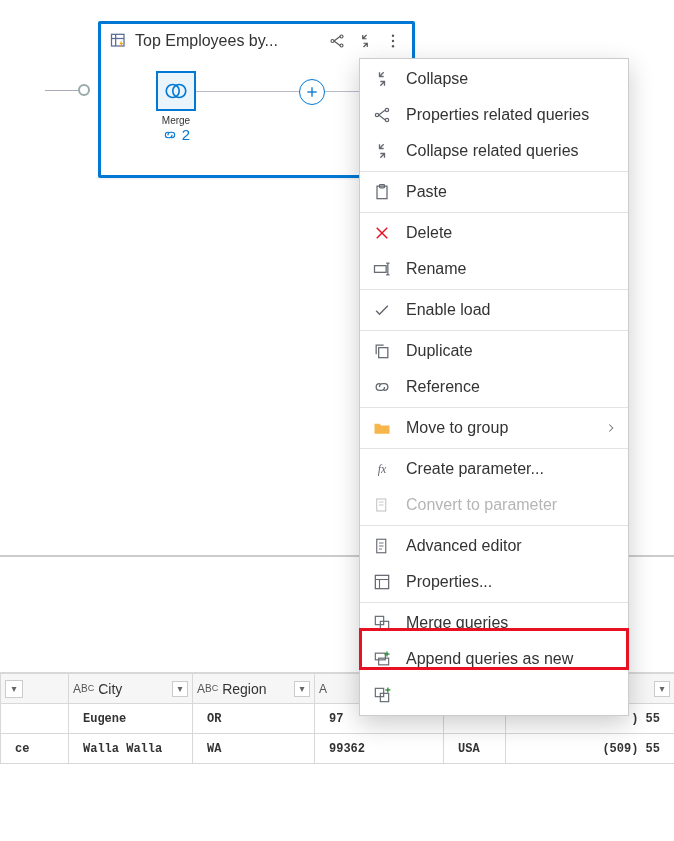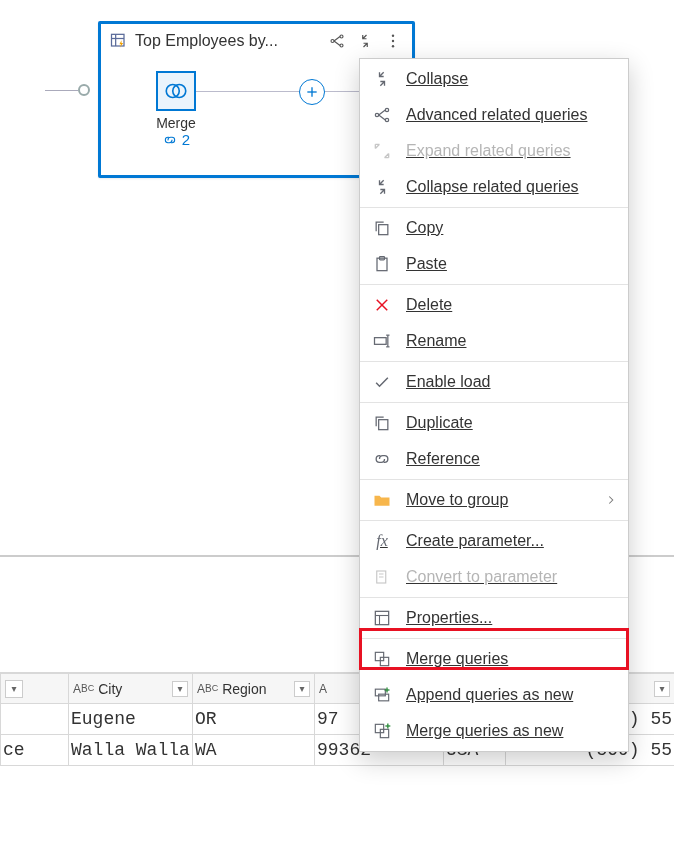--- a/index.html
+++ b/index.html
@@ -65,21 +65,21 @@
     left: 55px; top: 13px;
     text-align: center;
   }
   .merge-icon-box {
     width: 40px; height: 40px;
     border: 2px solid #0078d4;
     background: #eaf4fc;
     display:flex; align-items:center; justify-content:center;
     margin: 0 auto 4px;
   }
-  .merge-label { font-size: 14px; color:#333; }
+  .merge-label { font-size: 10px; color:#333; }
   .merge-link-row { display:flex; align-items:center; justify-content:center; gap:4px; color:#0078d4; font-size:15px; }
   .link-icon { width:16px; height:16px; }
   .plus-btn {
     position:absolute;
     left: 198px; top: 21px;
     width: 26px; height: 26px;
     border: 1.5px solid #0078d4;
     border-radius: 50%;
     display:flex; align-items:center; justify-content:center;
     color:#0078d4; background:#fff;
@@ -97,21 +97,20 @@
   
   .menu {
     position: absolute;
     left: 359px; top: 58px;
     width: 270px;
     background:#fff;
     border: 1px solid #ccc;
     box-shadow: 0 8px 24px rgba(0,0,0,.2);
     padding: 2px 0;
     z-index: 10;
-    text-decoration: underline;
   }
   .menu-item {
     display:flex; align-items:center;
     height: 36px;
     padding: 0 12px 0 10px;
     gap: 12px;
     font-size: 16px;
     color:#333;
     position: relative;
   }
@@ -133,21 +132,21 @@
   .grid-sep {
     position:absolute; left:0; top:555px; width:674px; height:0;
     border-top: 2px solid #ccc;
   }
   .table-wrap {
     position:absolute; left:0; top:672px; width:674px;
     border-top: 1px solid #d8d8d8;
     background:#fff;
   }
   table { border-collapse: collapse; width: 100%; table-layout: fixed; }
-  th, td { border: 1px solid #d8d8d8; padding: 5px 2px; font-size: 18px; font-family: Consolas, "Courier New", monospace; text-align:left; white-space:nowrap; overflow:hidden; height:30px; }
+  th, td { border: 1px solid #d8d8d8; padding: 5px 14px; font-size: 12px; font-family: Consolas, "Courier New", monospace; text-align:left; white-space:nowrap; overflow:hidden; height:30px;font-weight:bold; }
   th { background:#f6f6f6; font-weight:normal; font-family:"Segoe UI",Arial,sans-serif; font-size:14px; padding:4px 4px; }
   .col-addr { width: 68px; }
   .col-city { width: 124px; }
   .col-region { width: 122px; }
   .col-postal { width: 129px; }
   .col-country { width: 62px; }
   .col-phone { width: 169px; }
   .th-inner { display:flex; align-items:center; gap:4px; }
   .type-icon { color:#555; font-family: "Segoe UI", Arial, sans-serif; font-size:12px; display:inline-flex; align-items:center; }
   .type-icon sub { font-size:9px; line-height:1; }
@@ -244,50 +243,32 @@
   <div class="menu-item">
     <span class="mi-icon">
         <svg viewBox="0 0 24 24" width="20" height="20">
           <circle cx="6" cy="12" r="2" fill="none" stroke="currentColor" stroke-width="1.5"></circle>
           <circle cx="18" cy="6" r="2" fill="none" stroke="currentColor" stroke-width="1.5"></circle>
           <circle cx="18" cy="18" r="2" fill="none" stroke="currentColor" stroke-width="1.5"></circle>
           <line x1="8" y1="12" x2="16" y2="6" stroke="currentColor" stroke-width="1.5"></line>
           <line x1="8" y1="12" x2="16" y2="18" stroke="currentColor" stroke-width="1.5"></line>
         </svg>
       </span>
-    <span>Advanced related queries</span>
-  </div>
-  <div class="menu-item disabled">
-    <span class="mi-icon">
-        <svg viewBox="0 0 24 24" width="20" height="20">
-          <path d="M9 4 L4 9 M4 4 h5 M4 4 v5" fill="none" stroke="currentColor" stroke-width="1.6"></path>
-          <path d="M15 20 L20 15 M20 20 h-5 M20 20 v-5" fill="none" stroke="currentColor" stroke-width="1.6"></path>
-        </svg>
-      </span>
-    <span>Expand related queries</span>
+    <span>Properties related queries</span>
   </div>
   <div class="menu-item">
     <span class="mi-icon">
         <svg viewBox="0 0 24 24" width="20" height="20">
           <path d="M14 4 L9 9 M9 4 v5 h5" fill="none" stroke="currentColor" stroke-width="1.6"></path>
           <path d="M10 20 L15 15 M15 20 v-5 h-5" fill="none" stroke="currentColor" stroke-width="1.6"></path>
         </svg>
       </span>
     <span>Collapse related queries</span>
   </div>
   <div class="menu-sep"></div>
-  <div class="menu-item">
-    <span class="mi-icon">
-        <svg viewBox="0 0 24 24" width="20" height="20">
-          <rect x="8" y="8" width="11" height="12" fill="none" stroke="currentColor" stroke-width="1.5"></rect>
-          <path d="M5 16 V5 h9" fill="none" stroke="currentColor" stroke-width="1.5"></path>
-        </svg>
-      </span>
-    <span>Copy</span>
-  </div>
   <div class="menu-item">
     <span class="mi-icon">
         <svg viewBox="0 0 24 24" width="20" height="20">
           <rect x="6" y="5" width="12" height="15" fill="none" stroke="currentColor" stroke-width="1.5"></rect>
           <rect x="9" y="3" width="6" height="4" rx="1" fill="none" stroke="currentColor" stroke-width="1.5"></rect>
         </svg>
       </span>
     <span>Paste</span>
   </div>
   <div class="menu-sep"></div>
@@ -349,37 +330,48 @@
     <span>Move to group</span>
     <span class="chev">
         <svg viewBox="0 0 24 24" width="14" height="14">
           <path d="M9 6 l6 6 -6 6" fill="none" stroke="#777" stroke-width="1.8"></path>
         </svg>
       </span>
   </div>
   <div class="menu-sep"></div>
   <div class="menu-item">
     <span class="mi-icon">
-        <span style="font-style:italic;font-family:Georgia,serif;font-size:16px">fx</span>
+        <span style="font-style:italic;font-family:Georgia,serif;font-size:12px">fx</span>
       </span>
     <span>Create parameter...</span>
   </div>
   <div class="menu-item disabled">
     <span class="mi-icon">
         <svg viewBox="0 0 24 24" width="18" height="18">
           <rect x="5" y="4" width="12" height="16" fill="none" stroke="currentColor" stroke-width="1.5"></rect>
           <line x1="8" y1="8" x2="14" y2="8" stroke="currentColor" stroke-width="1.3"></line>
           <line x1="8" y1="12" x2="14" y2="12" stroke="currentColor" stroke-width="1.3"></line>
         </svg>
       </span>
     <span>Convert to parameter</span>
   </div>
   <div class="menu-sep"></div>
   <div class="menu-item">
     <span class="mi-icon">
+        <svg viewBox="0 0 24 24" width="18" height="18">
+          <rect x="5" y="3" width="12" height="18" fill="none" stroke="currentColor" stroke-width="1.5"></rect>
+          <line x1="8" y1="8" x2="14" y2="8" stroke="currentColor" stroke-width="1.2"></line>
+          <line x1="8" y1="12" x2="14" y2="12" stroke="currentColor" stroke-width="1.2"></line>
+          <line x1="8" y1="16" x2="12" y2="16" stroke="currentColor" stroke-width="1.2"></line>
+        </svg>
+      </span>
+    <span>Advanced editor</span>
+  </div>
+  <div class="menu-item">
+    <span class="mi-icon">
         <svg viewBox="0 0 24 24" width="20" height="20">
           <rect x="4" y="4" width="16" height="16" fill="none" stroke="currentColor" stroke-width="1.5"></rect>
           <line x1="4" y1="9" x2="20" y2="9" stroke="currentColor" stroke-width="1.3"></line>
           <line x1="9" y1="9" x2="9" y2="20" stroke="currentColor" stroke-width="1.3"></line>
         </svg>
       </span>
     <span>Properties...</span>
   </div>
   <div class="menu-sep"></div>
   <div class="menu-item">
@@ -404,21 +396,20 @@
   </div>
   <div class="menu-item">
     <span class="mi-icon">
         <svg viewBox="0 0 24 24" width="20" height="20">
           <rect x="4" y="4" width="10" height="10" fill="none" stroke="currentColor" stroke-width="1.4"></rect>
           <rect x="10" y="10" width="10" height="10" fill="none" stroke="currentColor" stroke-width="1.4"></rect>
           <line x1="19" y1="3" x2="19" y2="9" stroke="#2a8b3a" stroke-width="1.6"></line>
           <line x1="16" y1="6" x2="22" y2="6" stroke="#2a8b3a" stroke-width="1.6"></line>
         </svg>
       </span>
-    <span>Merge queries as new</span>
   </div>
 </div>
 
 <div class="highlight-box"></div>
 
 <div class="table-wrap">
   <table>
     <colgroup>
       <col class="col-addr">
         <col class="col-city">

